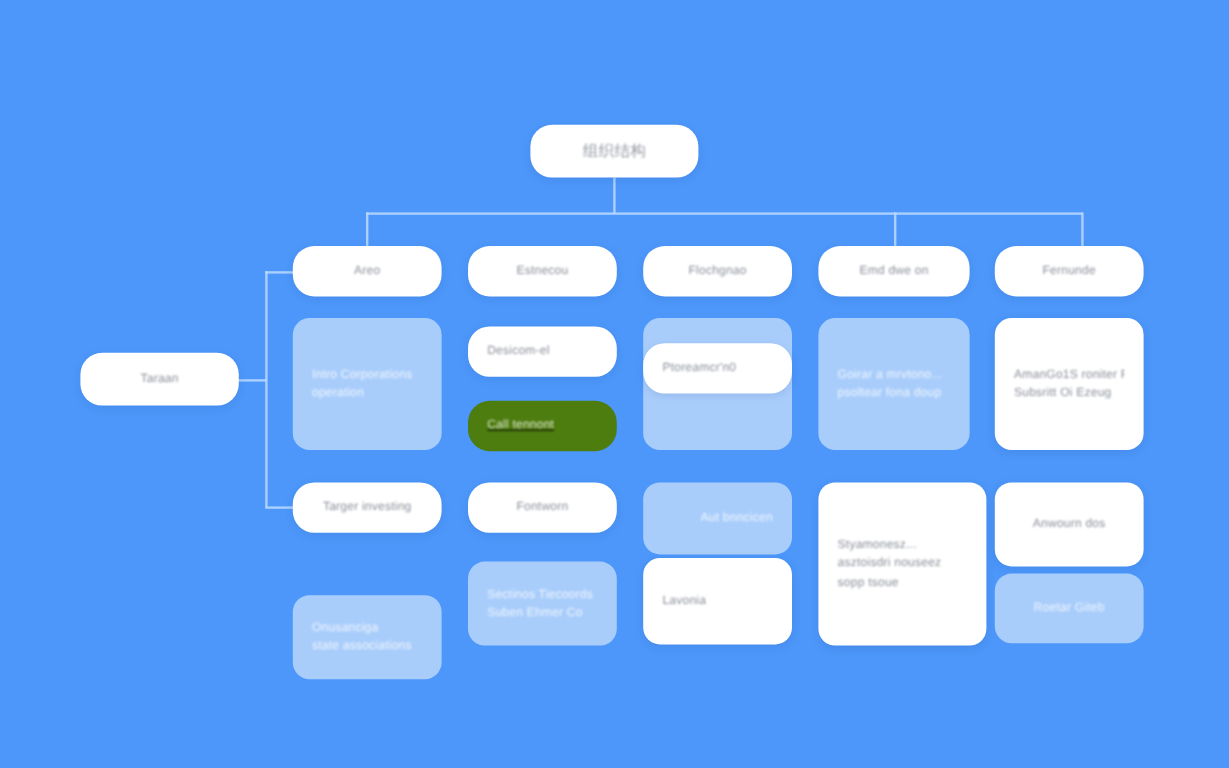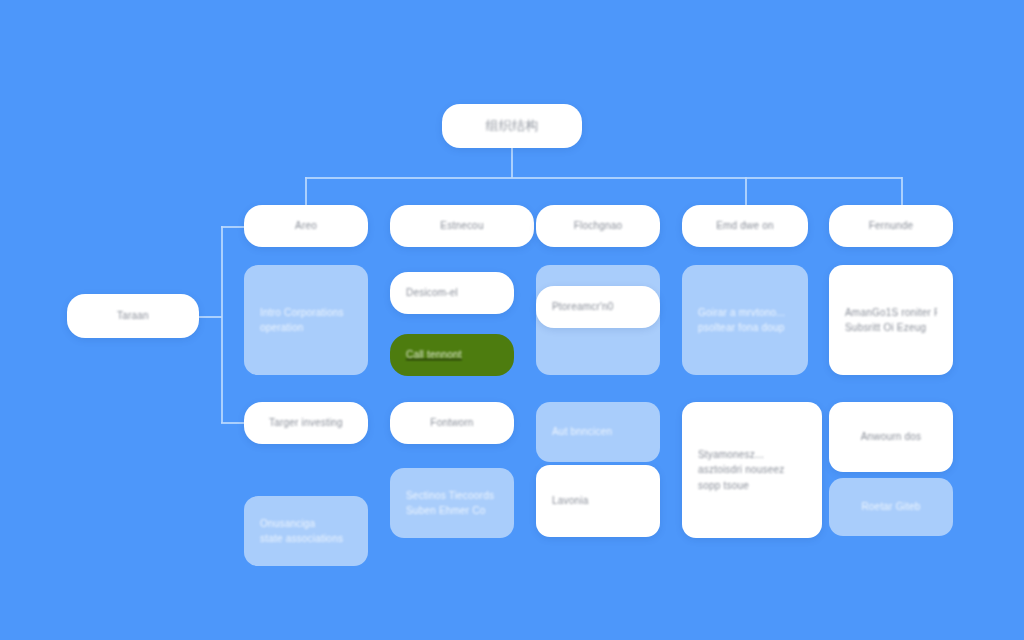--- a/index.html
+++ b/index.html
@@ -108,21 +108,21 @@
     <div class="line">operation</div>
   </div>
   <div class="node white pill" style="left:244px; top:402px; width:124px; height:42px;">
     <div class="line center">Targer investing</div>
   </div>
   <div class="node tint" style="left:244px; top:468px; width:124px; height:70px;margin-top:28px;">
     <div class="line">Onusanciga</div>
     <div class="line">state associations</div>
   </div>
 
-  <div class="node white pill" style="left:390px; top:205px; width:144px; height:42px;">
+  <div class="node white pill" style="left:390px; top:205px; width:124px; height:42px;">
     <div class="line center">Estnecou</div>
   </div>
   <div class="node white pill" style="left:390px; top:272px; width:124px; height:42px;">
     <div class="line">Desicom-el</div>
   </div>
   <div class="node tint-soft pill" style="left:390px; top:334px; width:124px; height:42px;">
     <div class="line">Call tennont</div>
   </div>
   <div class="node white pill" style="left:390px; top:402px; width:124px; height:42px;">
     <div class="line center">Fontworn</div>
@@ -134,21 +134,21 @@
 
   <div class="node white pill" style="left:536px; top:205px; width:124px; height:42px;">
     <div class="line center">Flochgnao</div>
   </div>
   <div class="node tint" style="left:536px; top:265px; width:124px; height:110px;">
     <div class="line"></div>
   </div>
   <div class="node white pill" style="left:536px; top:286px; width:124px; height:42px;">
     <div class="line">Ptoreamcr'n0</div>
   </div>
-  <div class="node tint" style="left:536px; top:402px; width:124px; height:60px;">
+  <div class="node tint" style="left:536px; top:402px; width:124px; height:60px;align-items:flex-end;">
     <div class="line">Aut bnncicen</div>
   </div>
   <div class="node white" style="left:536px; top:465px; width:124px; height:72px;">
     <div class="line">Lavonia</div>
   </div>
 
   <div class="node white pill" style="left:682px; top:205px; width:126px; height:42px;">
     <div class="line center">Emd dwe on</div>
   </div>
   <div class="node tint" style="left:682px; top:265px; width:126px; height:110px;">

